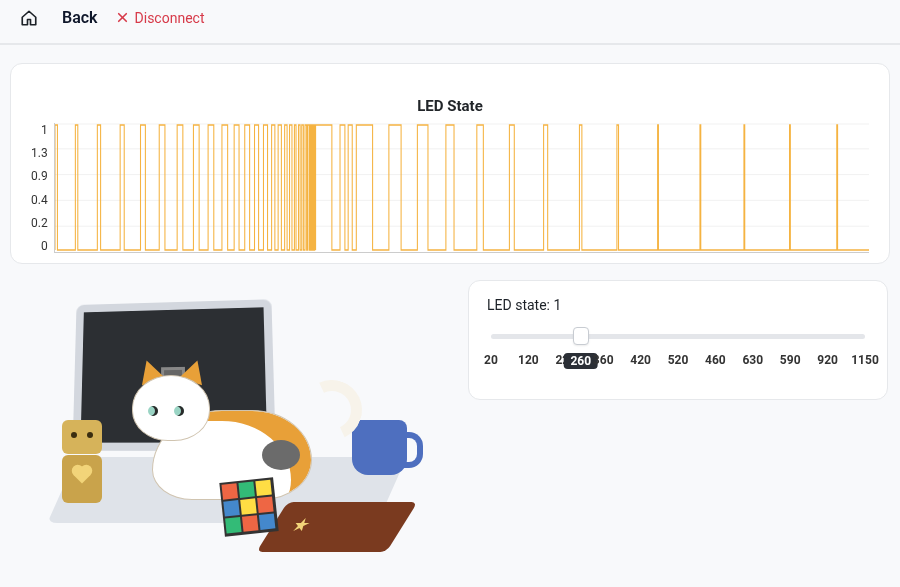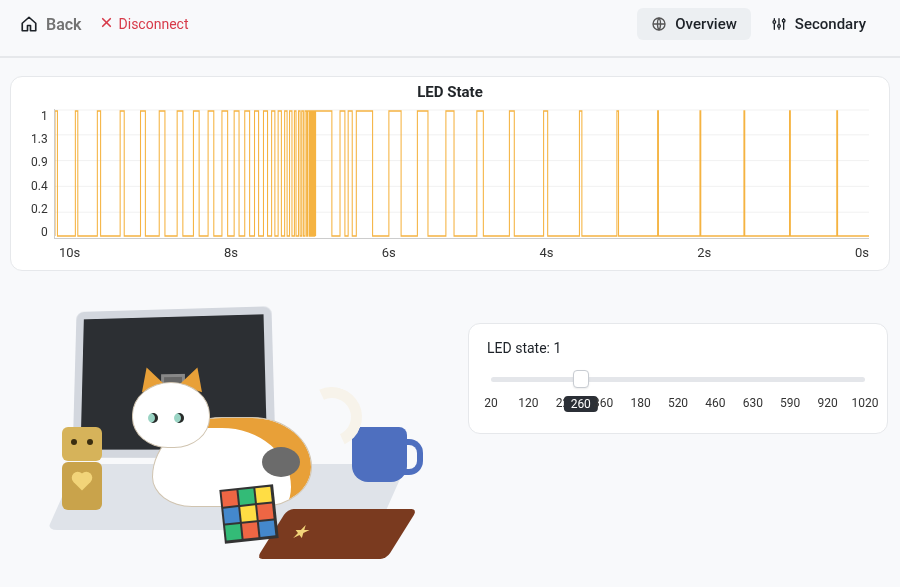--- a/index.html
+++ b/index.html
@@ -15,40 +15,40 @@
   .topbar {
     display: flex;
     align-items: center;
     justify-content: space-between;
     padding: 8px 20px 16px 20px;
     border-bottom: 2px solid #e6e8eb;
     background: #f8f9fb;
   }
   .topbar-left { display: flex; align-items: center; gap: 18px; }
   .back-group {
-    display: flex; align-items: center; gap: 8px;
-    font-weight: 600; font-size: 16px; color: #737373; cursor: pointer;
+    display: flex; align-items: flex-end; gap: 24px;
+    font-weight: 600; font-size: 16px; color: #0f172a; cursor: pointer;
   }
   .disconnect-group {
-    display: flex; gap: 6px;
+    display: flex; align-items: center; gap: 6px;
     color: #d73a49; font-size: 14px; cursor: pointer;
   }
   .topbar-right { display: flex; align-items: center; gap: 6px; }
   .tab {
     display: flex; align-items: center; gap: 8px;
     padding: 7px 14px; font-size: 15px; font-weight: 500;
     border-radius: 6px; cursor: pointer;
   }
   .tab.active { background: #eceff2; color: #1d2228; }
   .tab.inactive { color: #1d2228; }
   .ico { display: inline-flex; }
   .content { padding: 18px 10px 0 10px; }
   .card {
     background: #fff; border: 1px solid #e6e8eb; border-radius: 12px;
-    padding: 6px 20px 10px 20px;
+    padding: 33px 20px 10px 20px;
   }
   .chart-title { text-align: center; font-weight: 700; font-size: 15px; margin-bottom: 8px; }
   .chart-wrap { display: flex; flex-direction: column; }
   .chart-body { display: flex; }
   .yaxis {
     display: flex; flex-direction: column; justify-content: space-between;
     align-items: flex-end;
     height: 130px; padding-right: 6px; font-size: 12px; color: #333;
   }
   .plot {
@@ -61,44 +61,43 @@
   .xaxis {
     display: flex; justify-content: space-between;
     margin-left: 28px; font-size: 13px; color: #333; padding-top: 6px;
   }
   .lower { display: flex; gap: 16px; margin-top: 16px; padding: 0 2px;}
   .illus {
     flex: 0 0 440px; height: 280px; position: relative;
   }
   .side-card {
     flex: 1; background: #fff; border: 1px solid #e6e8eb; border-radius: 12px;
-    padding: 16px 18px 17px 18px;
+    padding: 16px 18px 26px 18px;
     height: fit-content;
-    margin-top: 36px;
   }
   .ledstate-label { font-size: 14px; color: #1d2228; margin-bottom: 14px; }
   .slider {
     position: relative; height: 18px; margin-bottom: 8px;
     margin-left: 4px; margin-right: 4px;
   }
   .slider-track {
     position: absolute; left: 0; right: 0; top: 7px; height: 5px;
     background: #e4e6ea; border-radius: 3px;
   }
   .slider-thumb {
     position: absolute; top: 0; width: 16px; height: 18px;
     background: #fff; border: 1px solid #c8ccd2; border-radius: 4px;
     transform: translateX(-50%);
     box-shadow: 0 1px 2px rgba(0,0,0,.08);
   }
   .slider-marks {
     position: relative; height: 20px; font-size: 12px; color: #333;
     margin-left: 4px; margin-right: 4px;
   }
-  .mark { position: absolute; transform: translateX(-50%); top: 0; }
+  .mark { position: absolute; transform: translateX(-50%); top: 0; font-weight: bold; }
   .mark.current {
     background: #2b2f36; color: #fff; padding: 1px 7px; border-radius: 4px;
     font-size: 12px;
   }
   
   .laptop-base {
     position:absolute; left:50px; top:150px; width:330px; height:120px;
     background:#dfe3e9; transform:skewX(-24deg) scaleY(.55);
     border-radius:10px;
   }
@@ -164,42 +163,20 @@
     </div>
     <div class="disconnect-group">
       <span class="ico">
         <svg width="13" height="13" viewBox="0 0 24 24" stroke="#d73a49" stroke-width="3" stroke-linecap="round">
             <path d="M5 5 L19 19 M19 5 L5 19"></path>
           </svg>
       </span>
       <span>Disconnect</span>
     </div>
   </div>
-  <div class="topbar-right">
-    <div class="tab active">
-      <span class="ico">
-        <svg width="16" height="16" viewBox="0 0 24 24" fill="none" stroke="#555" stroke-width="2">
-            <circle cx="12" cy="12" r="9"></circle>
-            <path d="M3 12h18M12 3c3 3 3 15 0 18M12 3c-3 3-3 15 0 18"></path>
-          </svg>
-      </span>
-      <span>Overview</span>
-    </div>
-    <div class="tab inactive">
-      <span class="ico">
-        <svg width="16" height="16" viewBox="0 0 24 24" stroke="#1d2228" stroke-width="2" stroke-linecap="round">
-            <path d="M5 4v16M12 4v16M19 4v16"></path>
-            <circle cx="5" cy="9" r="2" fill="#fff"></circle>
-            <circle cx="12" cy="15" r="2" fill="#fff"></circle>
-            <circle cx="19" cy="7" r="2" fill="#fff"></circle>
-          </svg>
-      </span>
-      <span>Secondary</span>
-    </div>
-  </div>
 </div>
 
 <div class="content">
 
   <div class="card">
     <div class="chart-title">LED State</div>
     <div class="chart-wrap">
       <div class="chart-body">
         <div class="yaxis">
           <span>1</span>
@@ -212,28 +189,20 @@
         <div class="plot">
           <svg viewBox="0 0 1000 130" preserveAspectRatio="none">
             <line class="gridline" x1="0" y1="1" x2="1000" y2="1"></line>
             <line class="gridline" x1="0" y1="26" x2="1000" y2="26"></line>
             <line class="gridline" x1="0" y1="52" x2="1000" y2="52"></line>
             <line class="gridline" x1="0" y1="78" x2="1000" y2="78"></line>
             <line class="gridline" x1="0" y1="104" x2="1000" y2="104"></line>
             <polyline id="signal-path" class="signal" points="0.0,128 0.0,128 0.0,2 3.0,2 3.0,128 25.0,128 25.0,2 28.0,2 28.0,128 52.0,128 52.0,2 56.0,2 56.0,128 80.0,128 80.0,2 85.0,2 85.0,128 105.0,128 105.0,2 111.0,2 111.0,128 128.0,128 128.0,2 135.0,2 135.0,128 150.0,128 150.0,2 157.0,2 157.0,128 170.0,128 170.0,2 177.0,2 177.0,128 188.0,128 188.0,2 195.0,2 195.0,128 205.0,128 205.0,2 212.0,2 212.0,128 220.0,128 220.0,2 226.0,2 226.0,128 233.0,128 233.0,2 239.0,2 239.0,128 245.0,128 245.0,2 250.0,2 250.0,128 256.0,128 256.0,2 261.0,2 261.0,128 266.0,128 266.0,2 270.0,2 270.0,128 274.0,128 274.0,2 278.0,2 278.0,128 282.0,128 282.0,2 285.0,2 285.0,128 288.0,128 288.0,2 291.0,2 291.0,128 294.0,128 294.0,2 296.0,2 296.0,128 299.0,128 299.0,2 301.0,2 301.0,128 303.0,128 303.0,2 305.0,2 305.0,128 307.0,128 307.0,2 309.0,2 309.0,128 310.0,128 310.0,2 312.0,2 312.0,128 313.0,128 313.0,2 314.0,2 314.0,128 315.0,128 315.0,2 316.0,2 316.0,128 317.0,128 317.0,2 318.0,2 318.0,128 319.0,128 319.0,2 320.0,2 320.0,128 320.0,128 320.0,2 340.0,2 340.0,128 350.0,128 350.0,2 356.0,2 356.0,128 360.0,128 360.0,2 365.0,2 365.0,128 370.0,128 370.0,2 390.0,2 390.0,128 410.0,128 410.0,2 425.0,2 425.0,128 445.0,128 445.0,2 458.0,2 458.0,128 480.0,128 480.0,2 490.0,2 490.0,128 518.0,128 518.0,2 526.0,2 526.0,128 558.0,128 558.0,2 564.0,2 564.0,128 600.0,128 600.0,2 605.0,2 605.0,128 644.0,128 644.0,2 647.0,2 647.0,128 690.0,128 690.0,2 692.0,2 692.0,128 740.0,128 740.0,2 741.0,2 741.0,128 792.0,128 792.0,2 793.0,2 793.0,128 846.0,128 846.0,2 847.0,2 847.0,128 902.0,128 902.0,2 903.0,2 903.0,128 960.0,128 960.0,2 961.0,2 961.0,128 1000.0,128"></polyline>
           </svg>
         </div>
-      </div>
-      <div class="xaxis">
-        <span>10s</span>
-        <span>8s</span>
-        <span>6s</span>
-        <span>4s</span>
-        <span>2s</span>
-        <span>0s</span>
       </div>
     </div>
   </div>
 
   <div class="lower">
     <div class="illus">
       <div class="laptop-screen">
           <div class="screen-box"></div>
         </div>
       <div class="laptop-base"></div>
@@ -274,24 +243,24 @@
       <div class="slider">
         <div class="slider-track"></div>
         <div class="slider-thumb" id="slider-thumb" style="left: 24%;"></div>
       </div>
       <div class="slider-marks" id="slider-marks">
           <span class="mark" style="left: 0%;">20</span>
           <span class="mark" style="left: 10%;">120</span>
           <span class="mark" style="left: 20%;">220</span>
           <span class="mark current" style="left: 24%;">260</span>
           <span class="mark" style="left: 30%;">360</span>
-          <span class="mark" style="left: 40%;">180</span>
+          <span class="mark" style="left: 40%;">420</span>
           <span class="mark" style="left: 50%;">520</span>
           <span class="mark" style="left: 60%;">460</span>
           <span class="mark" style="left: 70%;">630</span>
           <span class="mark" style="left: 80%;">590</span>
           <span class="mark" style="left: 90%;">920</span>
-          <span class="mark" style="left: 100%;">1020</span>
+          <span class="mark" style="left: 100%;">1150</span>
         </div>
     </div>
   </div>
 
 </div>
 
 </body></html>

